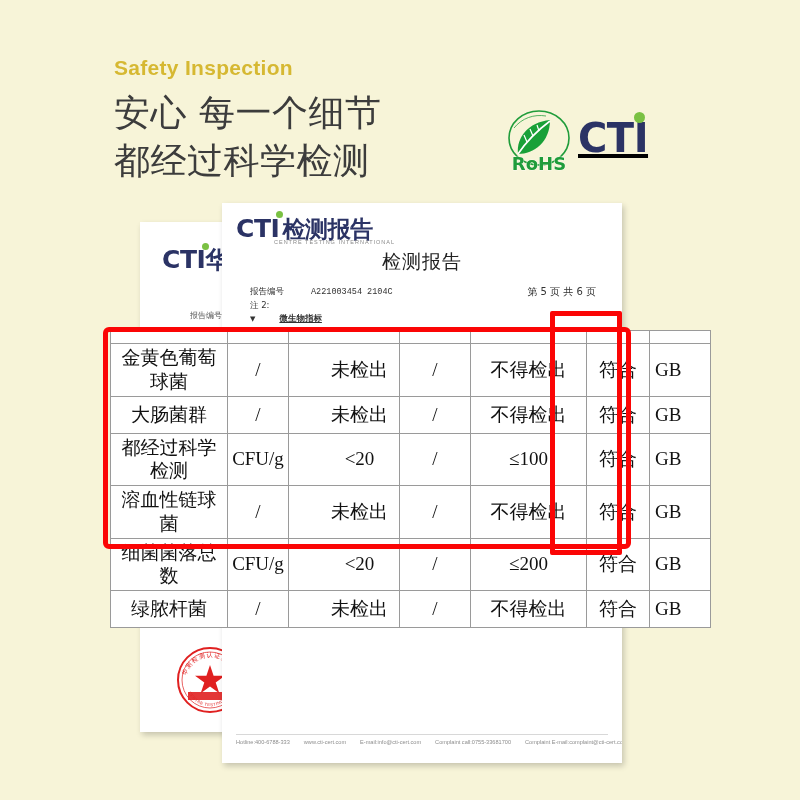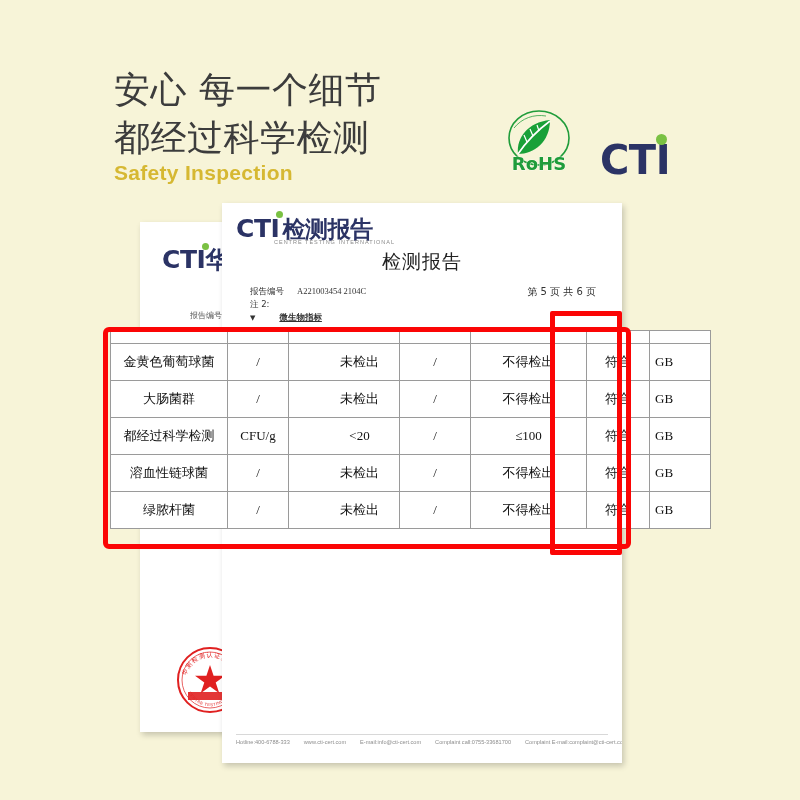--- a/index.html
+++ b/index.html
@@ -39,22 +39,22 @@
     font-family: "DejaVu Sans", sans-serif;
   }
   #headline .hl-line { display: block; white-space: pre; }
 
   
   #logo-row {
     position: absolute;
     left: 500px;
     top: 108px;
     display: flex;
-    align-items: flex-end;
-    gap: 22px;
+    align-items: flex-start;
+    text-decoration: underline;
   }
   #rohs-logo {
     position: relative;
     width: 78px;
     height: 72px;
   }
   #rohs-logo svg { display: block; }
   #cti-logo-top {
     font-family: "DejaVu Sans", sans-serif;
     font-size: 40px;
@@ -180,21 +180,21 @@
   }
   #meta-left {
     position: absolute;
     left: 28px;
     top: 82px;
     font-size: 8.5px;
     color: #333;
     font-family: "DejaVu Sans", sans-serif;
     line-height: 1.55;
   }
-  #meta-left .rno { margin-left: 13px; font-family: Liberation Serif, serif; }
+  #meta-left .rno { margin-left: 27px; font-family: Liberation Mono, monospace; }
   #meta-left .note-tri { font-size: 7px; }
   #meta-left .sub-title {
     text-decoration: underline;
     font-weight: bold;
     margin-left: 24px;
   }
   #meta-right {
     position: absolute;
     right: 26px;
     top: 82px;
@@ -219,21 +219,21 @@
 
   
   #data-table {
     position: absolute;
     left: 110px;
     top: 330px;
     width: 545px;
     border-collapse: collapse;
     background: #f9a8d4;
     font-family: "DejaVu Sans", "Liberation Serif", serif;
-    font-size: 13px;
+    font-size: 19px;
     color: #111;
     table-layout: fixed;
   }
   #data-table td {
     border: 1px solid #9a9a9a;
     text-align: center;
     vertical-align: middle;
     height: 32px;
     padding: 2px 3px;
     background: #fff;
@@ -267,25 +267,25 @@
     top: 311px;
     width: 62px;
     height: 234px;
     border-radius: 2px;
   }
 </style>
 </head>
 <body>
 
 <div id="header-block">
+  <div id="eyebrow">Safety Inspection</div>
   <div id="headline">
     <span class="hl-line">安心 每一个细节</span>
     <span class="hl-line">都经过科学检测</span>
   </div>
-  <div id="eyebrow">Safety Inspection</div>
 </div>
 
 <div id="logo-row">
   <div id="rohs-logo">
     <svg width="78" height="72" viewBox="0 0 78 72" aria-hidden="true">
       <ellipse cx="39" cy="30" rx="30" ry="27" fill="none" stroke="#1f9c3a" stroke-width="1.6"></ellipse>
       <path d="M50 12 C28 14 16 30 18 46 C34 46 50 34 50 12 Z" fill="#19a038"></path>
       <path d="M18 46 C26 34 38 22 50 13" fill="none" stroke="#ffffff" stroke-width="1.6"></path>
       <path d="M27 34 L24 27 M33 28 L30 21 M39 23 L37 17" fill="none" stroke="#ffffff" stroke-width="1.2"></path>
       <path d="M14 20 C22 10 34 6 46 8" fill="none" stroke="#1f9c3a" stroke-width="1" opacity="0.75"></path>
@@ -396,20 +396,29 @@
     <tr>
       <td class="c-name">溶血性链球菌</td>
       <td class="c-unit lat">/</td>
       <td class="c-res">未检出</td>
       <td class="c-meth lat">/</td>
       <td class="c-limit">不得检出</td>
       <td class="c-conc">符合</td>
       <td class="c-std lat">GB</td>
     </tr>
     <tr>
+      <td class="c-name">细菌菌落总数</td>
+      <td class="c-unit lat">CFU/g</td>
+      <td class="c-res lat">&lt;20</td>
+      <td class="c-meth lat">/</td>
+      <td class="c-limit lat">≤200</td>
+      <td class="c-conc">符合</td>
+      <td class="c-std lat">GB</td>
+    </tr>
+    <tr>
       <td class="c-name">绿脓杆菌</td>
       <td class="c-unit lat">/</td>
       <td class="c-res">未检出</td>
       <td class="c-meth lat">/</td>
       <td class="c-limit">不得检出</td>
       <td class="c-conc">符合</td>
       <td class="c-std lat">GB</td>
     </tr>
   </tbody>
 </table>

